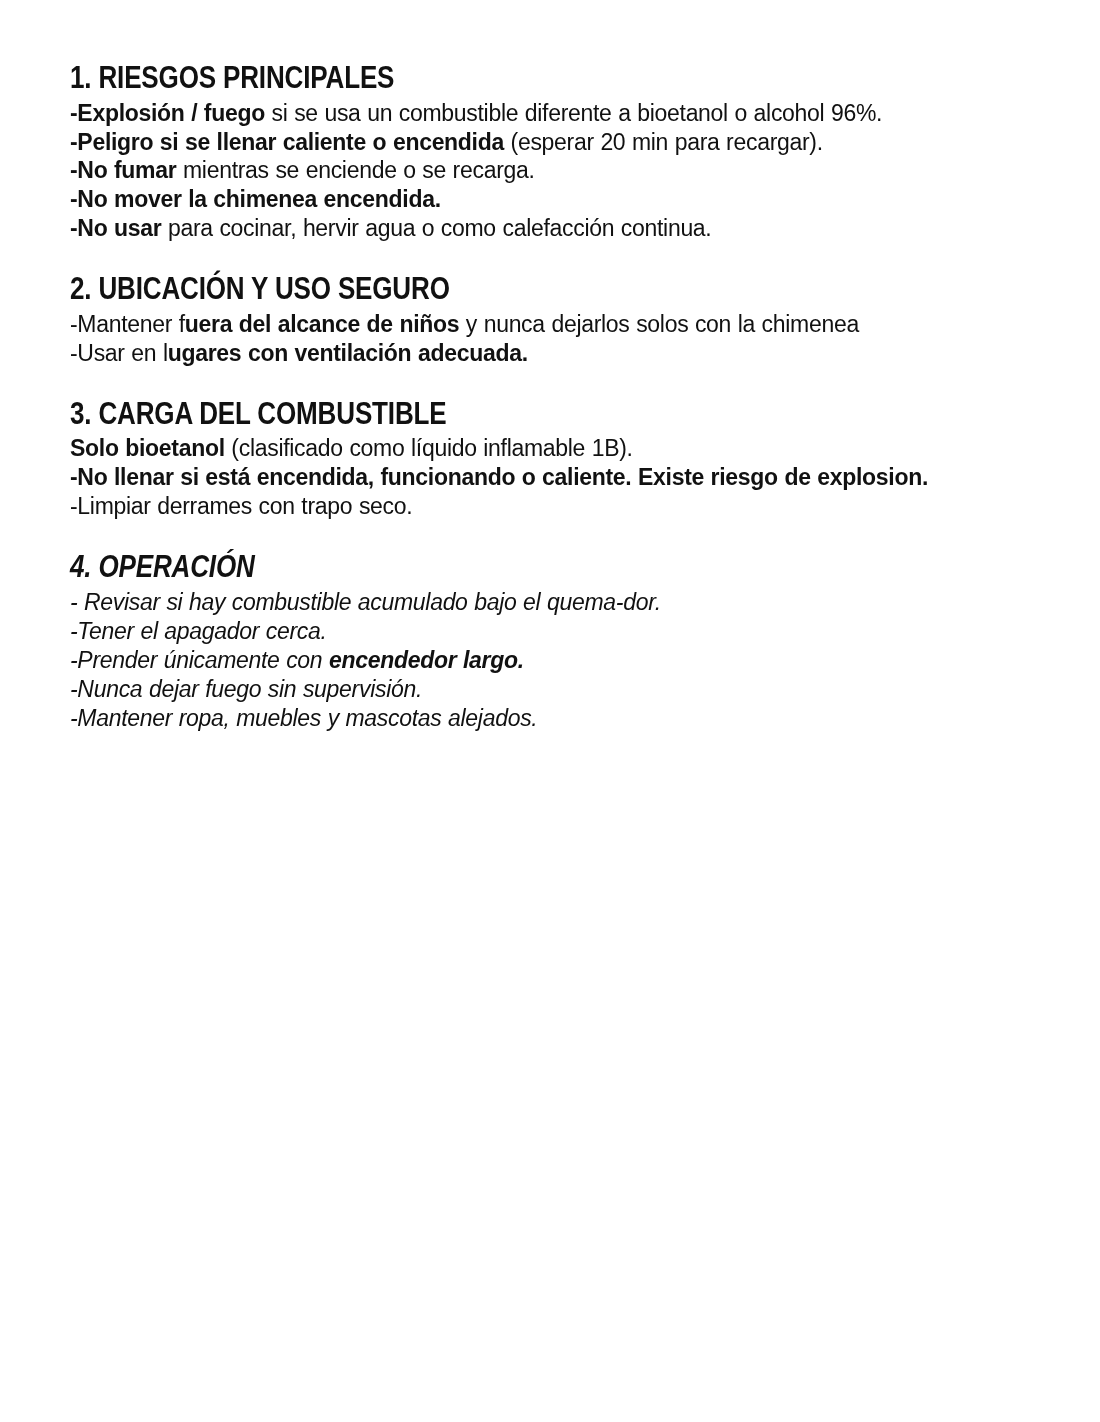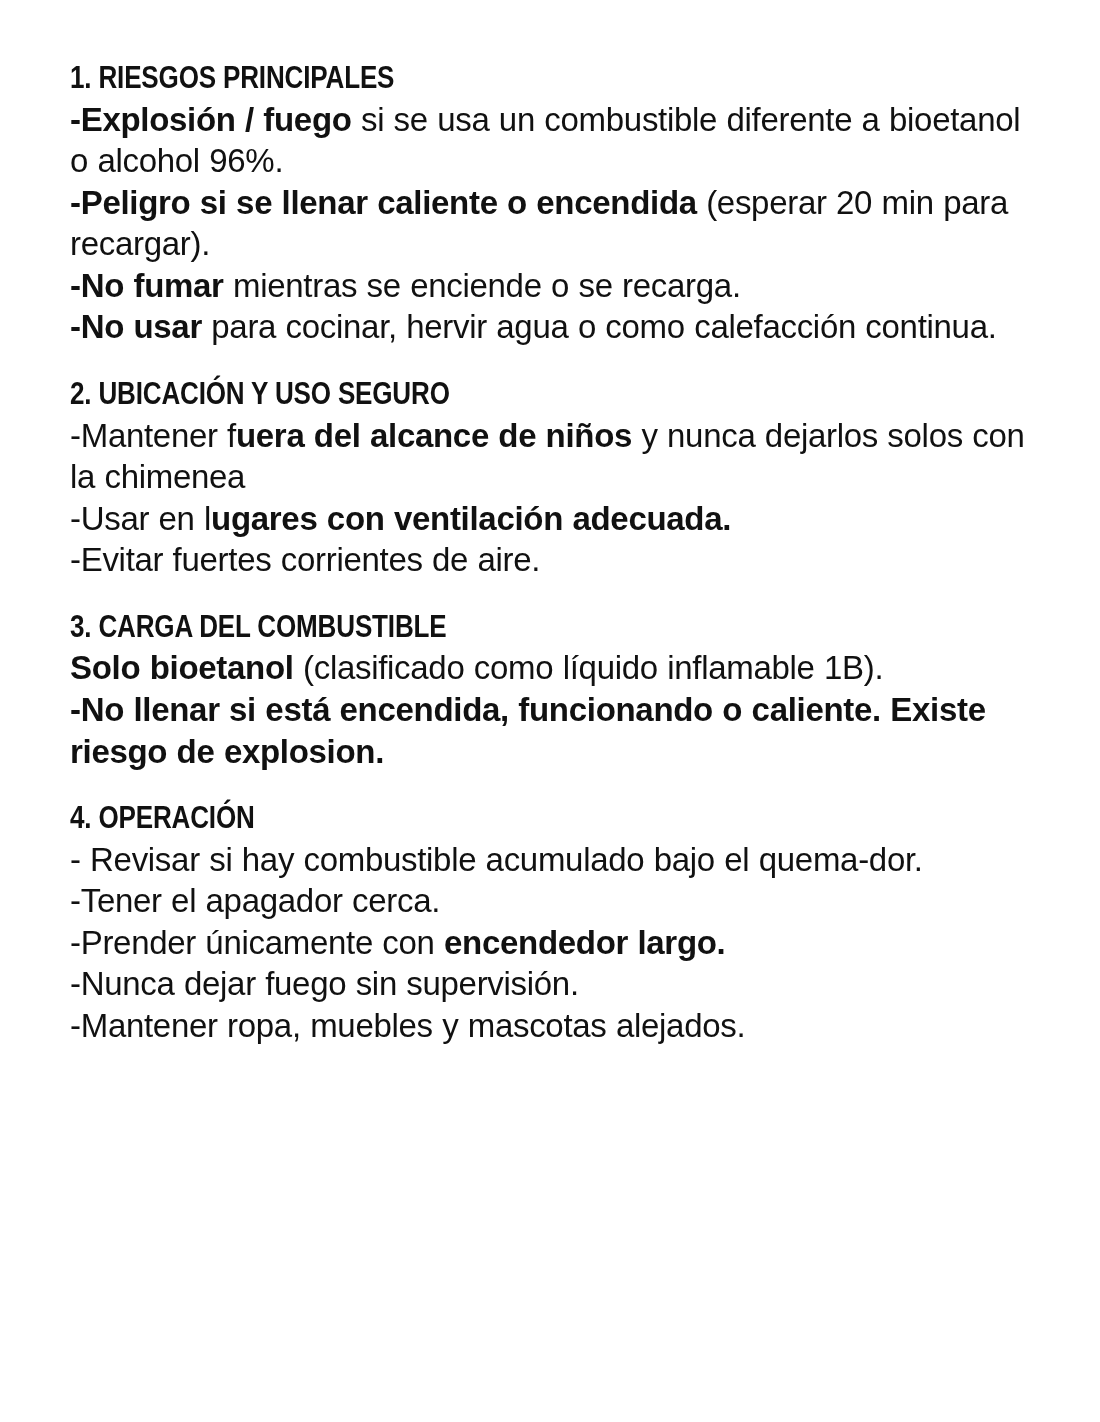--- a/index.html
+++ b/index.html
@@ -19,34 +19,35 @@
     width: 1100px;
     height: 1422px;
     box-sizing: border-box;
     padding: 62px 68px 8px 70px;
   }
   .section {
     margin: 0 0 30px 0;
   }
   .section:last-child {
     margin-bottom: 0;
+    font-style: italic;
   }
   h2.heading {
     font-family: "Liberation Sans Narrow", "Liberation Sans", sans-serif;
     font-weight: bold;
     font-size: 31px;
     letter-spacing: -0.2px;
     line-height: 1.05;
     margin: 0 0 4px 0;
     transform: scaleX(0.84);
     transform-origin: left center;
     white-space: nowrap;
   }
   p.line {
-    font-size: 33px;
+    font-size: 23px;
     line-height: 1.26;
     margin: 0;
     letter-spacing: -0.3px;
     word-spacing: 0.5px;
   }
   p.line b {
     font-weight: bold;
   }
   
   .body-block p.line + p.line {
@@ -57,36 +58,37 @@
 <body>
 
 <div class="page">
   <div id="sections-root">
       <div class="section">
         <h2 class="heading">1. RIESGOS PRINCIPALES</h2>
         <div class="body-block">
           <p class="line"><b>-Explosión / fuego</b><span> si se usa un combustible diferente a bioetanol o alcohol 96%.</span></p>
           <p class="line"><b>-Peligro si se llenar caliente o encendida</b><span> (esperar 20 min para recargar).</span></p>
           <p class="line"><b>-No fumar</b><span> mientras se enciende o se recarga.</span></p>
+          <p class="line"><b>-No mover la chimenea encendida.</b></p>
           <p class="line"><b>-No usar</b><span> para cocinar, hervir agua o como calefacción continua.</span></p>
         </div>
       </div>
       <div class="section">
         <h2 class="heading">2. UBICACIÓN Y USO SEGURO</h2>
         <div class="body-block">
           <p class="line"><span>-Mantener f</span><b>uera del alcance de niños</b><span> y nunca dejarlos solos con la chimenea</span></p>
           <p class="line"><span>-Usar en l</span><b>ugares con ventilación adecuada.</b></p>
-          <p class="line"><span>-Evitar fuertes corrientes de aire.</span></p>
         </div>
       </div>
       <div class="section">
         <h2 class="heading">3. CARGA DEL COMBUSTIBLE</h2>
         <div class="body-block">
           <p class="line"><b>Solo bioetanol</b><span> (clasificado como líquido inflamable 1B).</span></p>
           <p class="line"><b>-No llenar si está encendida, funcionando o caliente. Existe riesgo de explosion.</b></p>
+          <p class="line"><span>-Limpiar derrames con trapo seco.</span></p>
         </div>
       </div>
       <div class="section">
         <h2 class="heading">4. OPERACIÓN</h2>
         <div class="body-block">
           <p class="line"><span>- Revisar si hay combustible acumulado bajo el quema-dor.</span></p>
           <p class="line"><span>-Tener el apagador cerca.</span></p>
           <p class="line"><span>-Prender únicamente con </span><b>encendedor largo.</b></p>
           <p class="line"><span>-Nunca dejar fuego sin supervisión.</span></p>
           <p class="line"><span>-Mantener ropa, muebles y mascotas alejados.</span></p>

